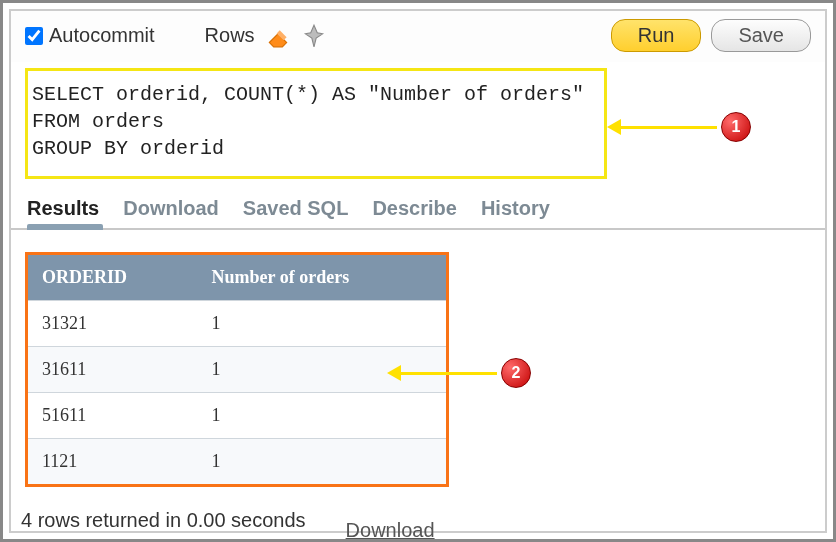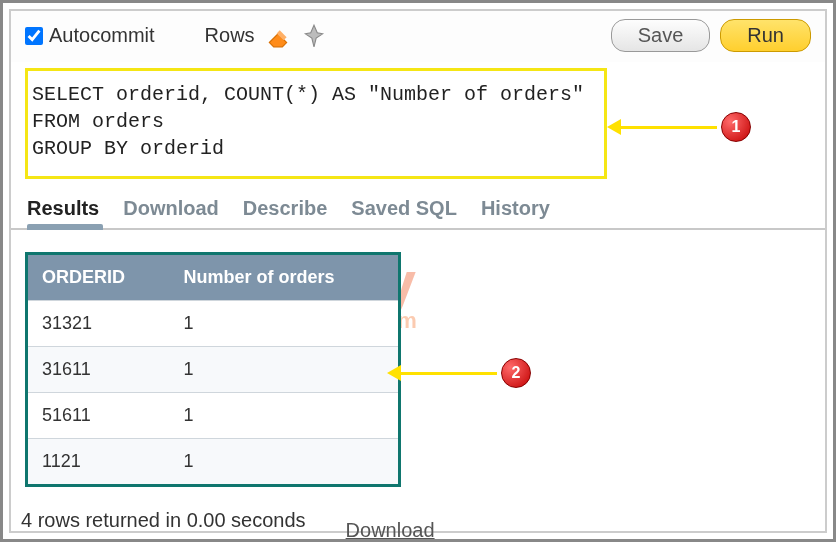--- a/index.html
+++ b/index.html
@@ -162,22 +162,23 @@
     display: block;
     text-align: right;
     margin-top: -10px;
     letter-spacing: 1px;
   }
   .results-area {
     padding: 22px 14px 8px 14px;
     position: relative;
   }
   .result-box {
-    border: 3px solid #0f766e;
-    width: 376px;
+    border: 3px solid #f97316;
+    width: 424px;
+    font-family: Liberation Serif, serif;
   }
   table.result-table {
     border-collapse: collapse;
     width: 100%;
     font-size: 18px;
   }
   table.result-table thead th {
     background: #7e95ab;
     color: #fff;
     text-align: left;
@@ -223,39 +224,39 @@
           <polygon points="4,18 12,10 20,18 16,22 8,22" fill="#ff8c1a" stroke="#d96f00" stroke-width="1"></polygon>
           <rect x="11" y="9" width="9" height="4" transform="rotate(45 15 11)" fill="#ffb066"></rect>
         </svg>
     </span>
     <span class="icon-pin">
       <svg viewBox="0 0 24 24">
           <path d="M12 2 L15 9 L20 10 L14 14 L12 22 L10 14 L4 10 L9 9 Z" fill="#bcbcbc" stroke="#888" stroke-width="1"></path>
         </svg>
     </span>
     <span class="toolbar-spacer"></span>
+    <button class="btn run">Run</button>
     <button class="btn">Save</button>
-    <button class="btn run">Run</button>
   </div>
 
   <div class="sql-wrap">
     <div class="sql-box">SELECT orderid, COUNT(*) AS "Number of orders"
 FROM orders
 GROUP BY orderid</div>
     <div class="callout" style="left:596px; top:44px;">
       <div class="arrow-line"></div>
       <div class="callout-bubble">1</div>
     </div>
   </div>
 
   <div class="tabs-row">
     <span class="tab active">Results</span>
     <span class="tab">Download</span>
+    <span class="tab">Saved SQL</span>
     <span class="tab">Describe</span>
-    <span class="tab">Saved SQL</span>
     <span class="tab">History</span>
     <div class="tab-underline"></div>
   </div>
 
   <div class="watermark">
     <span>W</span><span>i</span><span>k</span><span>i</span><span>t</span><span>e</span><span>c</span><span>h</span><span>y</span>
     <span class="dotcom">.com</span>
   </div>
 
   <div class="results-area">

